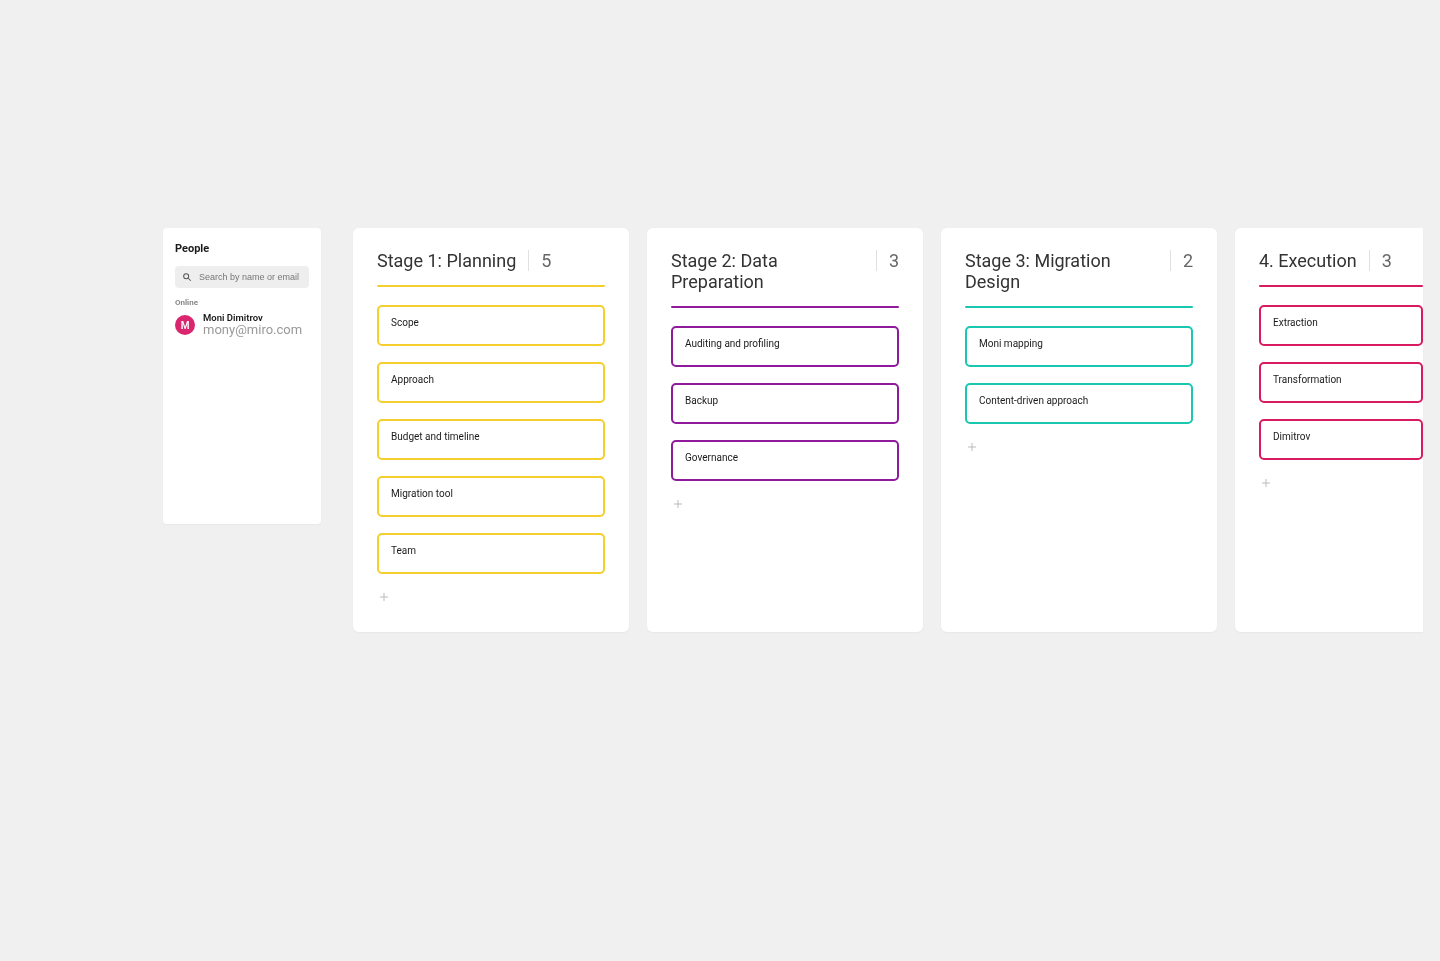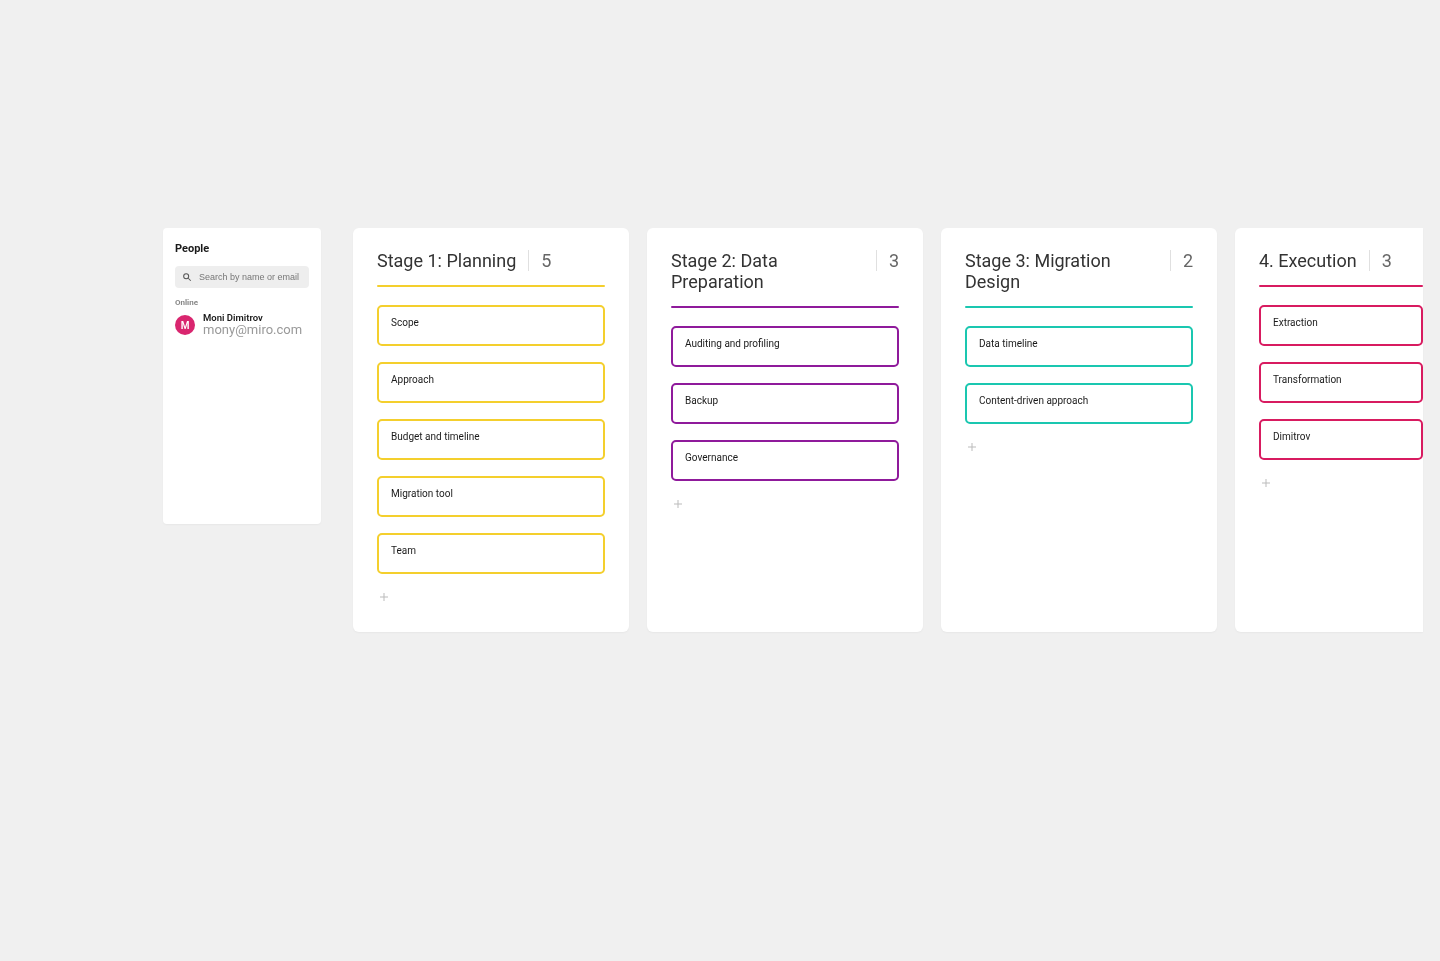--- a/index.html
+++ b/index.html
@@ -209,21 +209,21 @@
             </svg>
           </div>
         </div>
         <div class="column col-w">
           <div class="col-header">
             <span>Stage 3: Migration Design</span>
             <span class="count">2</span>
           </div>
           <div class="col-underline" style="background: rgb(26, 199, 176);"></div>
           <div class="cards">
-            <div class="card"><div class="card-shadow" style="background: rgb(26, 199, 176);"></div><div class="card-border" style="border-color: rgb(26, 199, 176);"></div><span>Data timeline</span></div>
+            <div class="card"><div class="card-shadow" style="background: rgb(26, 199, 176);"></div><div class="card-border" style="border-color: rgb(26, 199, 176);"></div><span>Moni mapping</span></div>
             <div class="card"><div class="card-shadow" style="background: rgb(26, 199, 176);"></div><div class="card-border" style="border-color: rgb(26, 199, 176);"></div><span>Content-driven approach</span></div>
           </div>
           <div class="add-btn">
             <svg width="12" height="12" viewBox="0 0 24 24" stroke="#bbb" stroke-width="2">
               <line x1="12" y1="4" x2="12" y2="20"></line>
               <line x1="4" y1="12" x2="20" y2="12"></line>
             </svg>
           </div>
         </div>
         <div class="column col-last">

